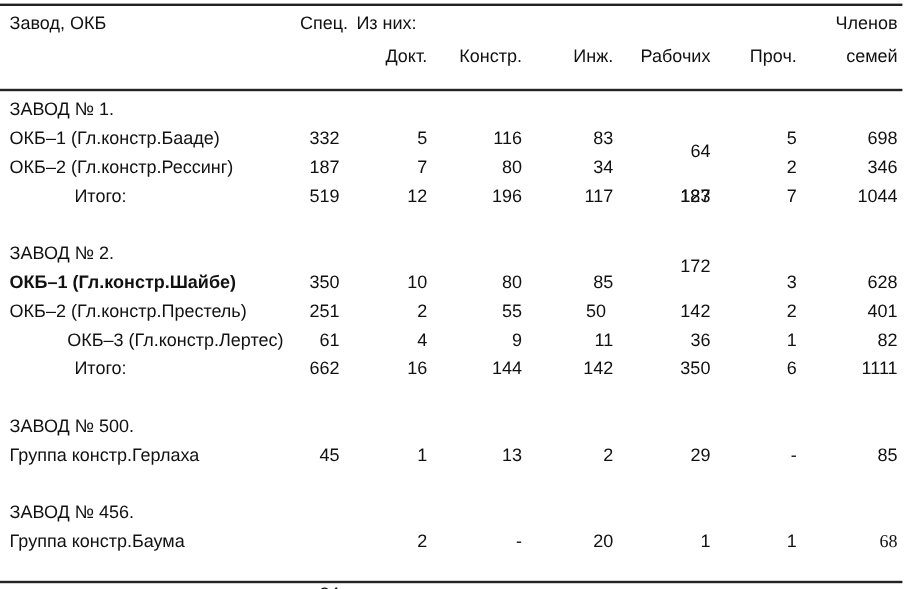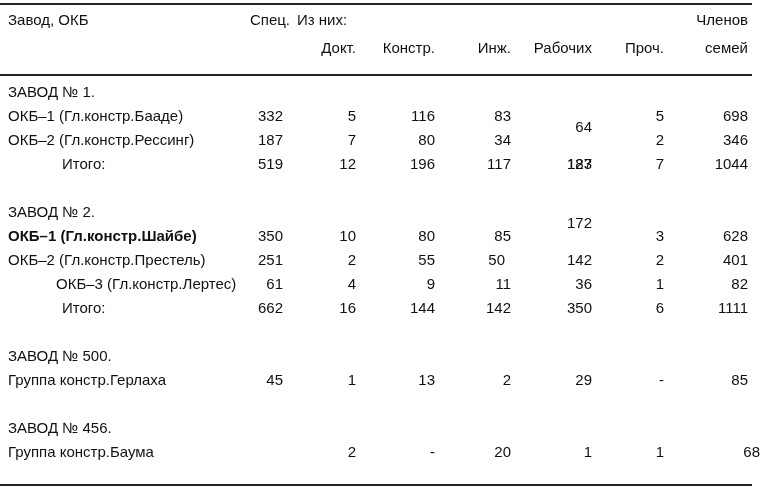--- a/index.html
+++ b/index.html
@@ -151,17 +151,17 @@
   <div class="cell l" style="left:8px; top:419px;text-align:center;">ЗАВОД № 456.</div>
 
   <div>
     <div class="cell l" style="left:8px; top:443px;">Группа констр.Баума</div>
     <div class="cell r" style="right:477px; top:443px;margin-top:44px;">24</div>
     <div class="cell r" style="right:404px; top:443px;">2</div>
     <div class="cell r" style="right:325px; top:443px;">-</div>
     <div class="cell r" style="right:249px; top:443px;">20</div>
     <div class="cell r" style="right:168px; top:443px;">1</div>
     <div class="cell r" style="right:96px; top:443px;">1</div>
-    <div class="cell r" style="right:0; top:443px;">68</div>
+    <div class="cell r" style="right:12px; top:443px;font-family:Liberation Serif, serif;">68</div>
   </div>
 
   <div class="rule bottom"></div>
 </div>
 
 </body></html>

